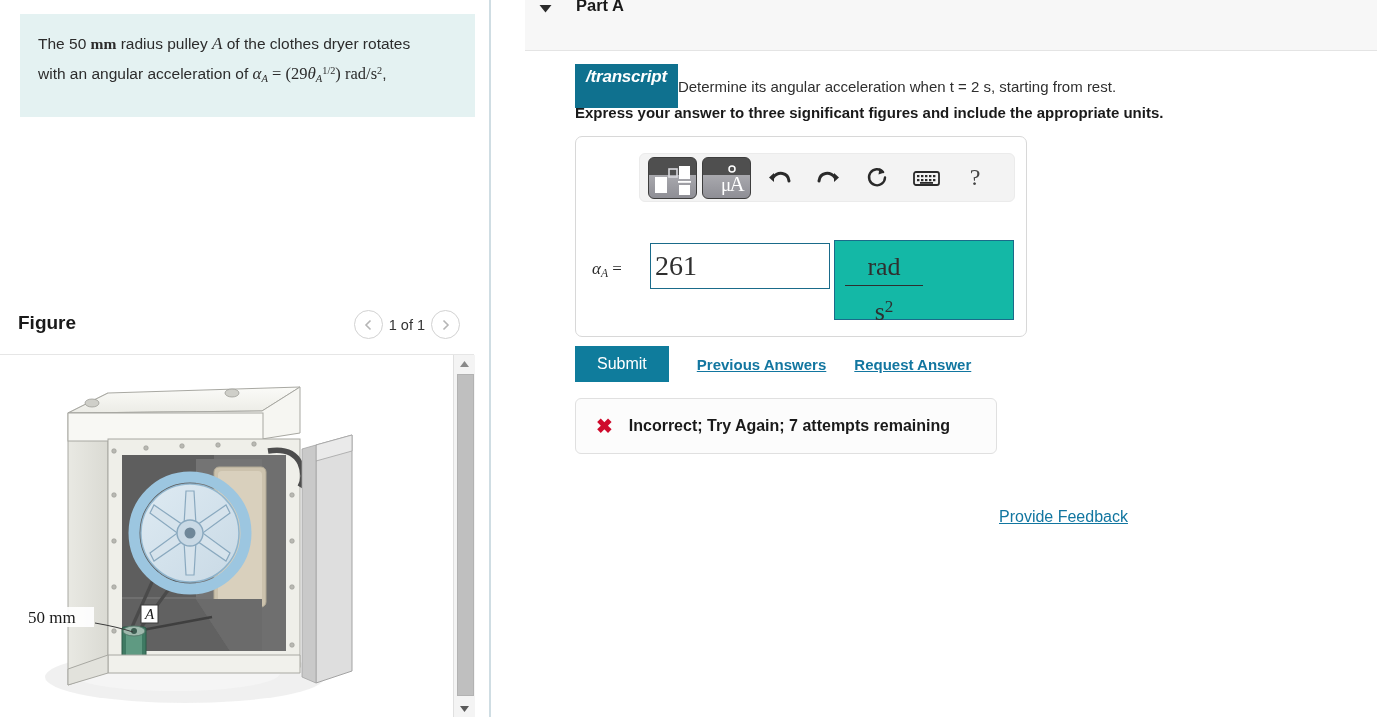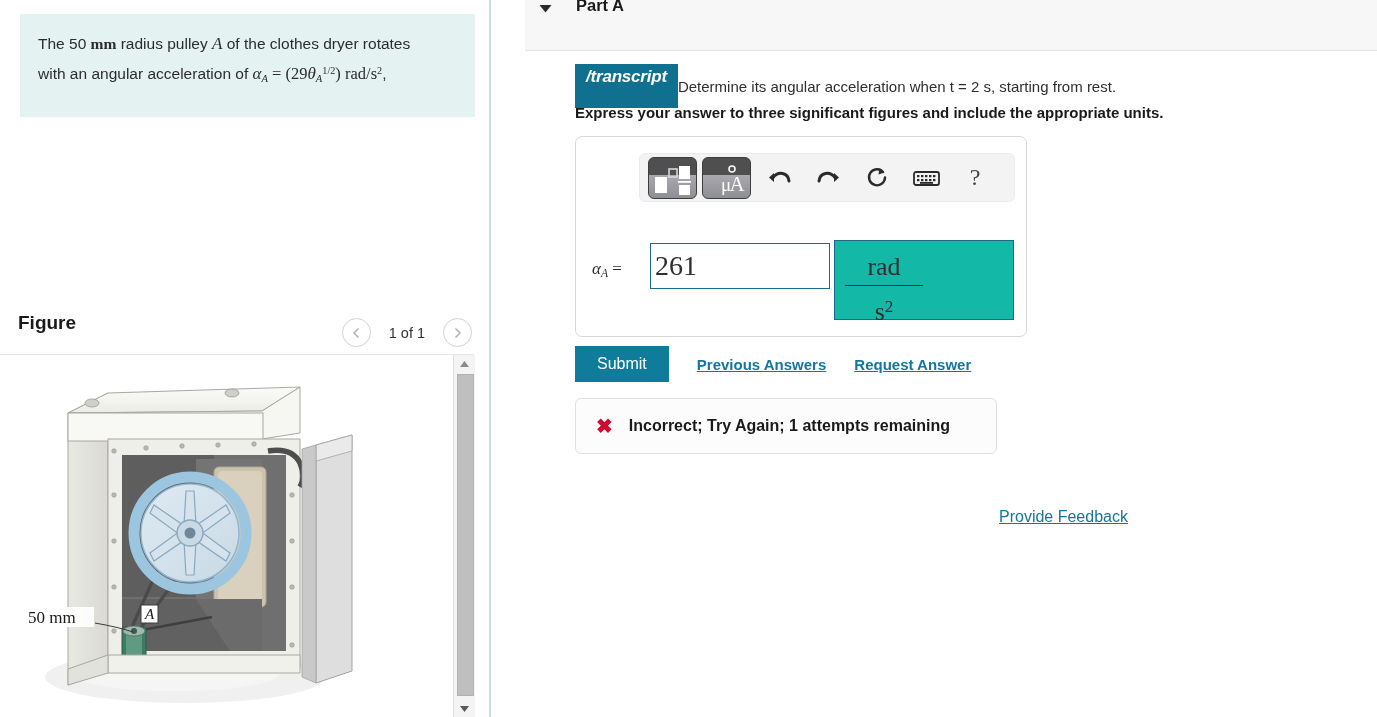--- a/index.html
+++ b/index.html
@@ -44,21 +44,21 @@
   .figlink { color: #1276a0; text-decoration: underline; cursor: pointer; }
 
   
   #figure-header {
     position: absolute; left: 18px; top: 310px; width: 458px; height: 38px;
   }
   #figure-title {
     position: absolute; left: 0; top: 2px;
     font-size: 19px; font-weight: bold; color: #1a1a1a;
   }
-  #figure-pager { position: absolute; right: 4px; top: 0; display: flex; align-items: center; gap: 18px; margin-top: 8px; }
+  #figure-pager { position: absolute; right: 16px; top: 0; display: flex; align-items: center; gap: 6px; }
   .pager-btn {
     width: 27px; height: 27px; border-radius: 50%;
     border: 1px solid #d2d2d2; background: #fff;
     display: flex; align-items: center; justify-content: center;
     color: #b0b0b0; font-size: 13px; cursor: pointer;
   }
   #pager-label { font-size: 14.5px; color: #333; }
 
   
   #figure-viewport {
@@ -451,18 +451,18 @@
     </div>
 
     <div id="submit-row">
       <button id="submit-button">Submit</button>
       <span class="answer-link">Previous Answers</span>
       <span class="answer-link">Request Answer</span>
     </div>
 
     <div id="feedback-box">
       <span id="feedback-icon">✖</span>
-      <span id="feedback-text">Incorrect; Try Again; 1 attempts remaining</span>
+      <span id="feedback-text">Incorrect; Try Again; 7 attempts remaining</span>
     </div>
 
     <div id="provide-feedback-link">Provide Feedback</div>
   </div>
 </div>
 
 </body></html>

